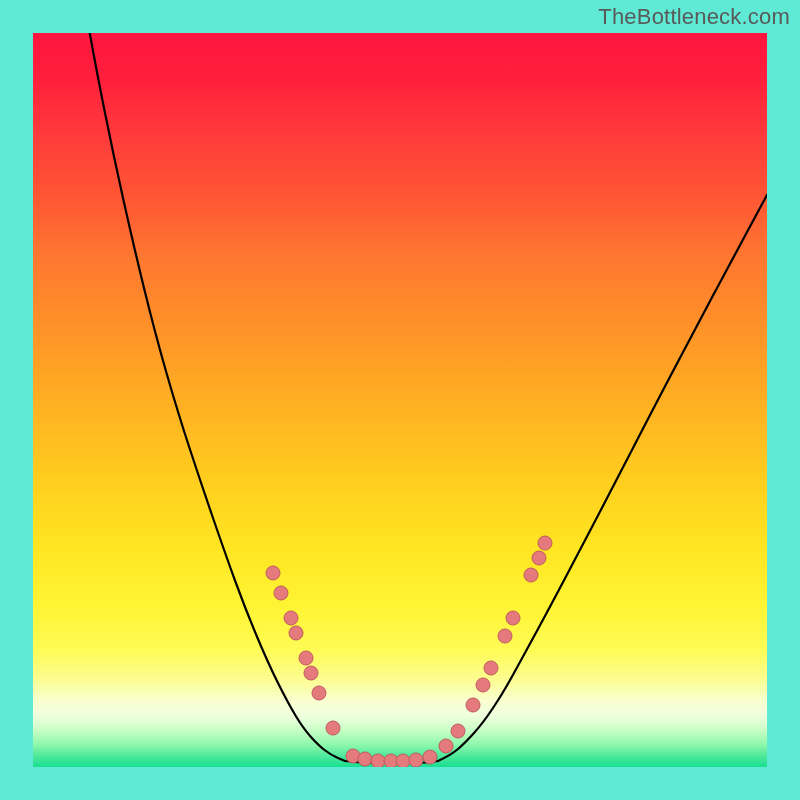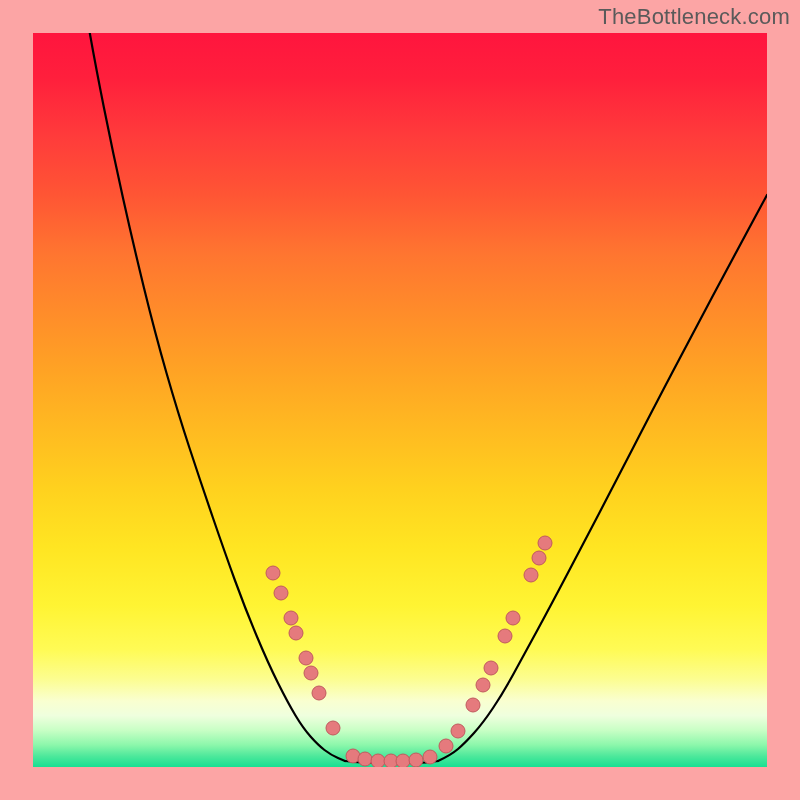--- a/index.html
+++ b/index.html
@@ -8,21 +8,21 @@
     width: 800px;
     height: 800px;
     background: #000;
     overflow: hidden;
     font-family: Arial, Helvetica, sans-serif;
   }
   .stage {
     position: relative;
     width: 800px;
     height: 800px;
-    background: #fca5a5;
+    background: #5eead4;
   }
   .watermark {
     position: absolute;
     right: 10px;
     top: 4px;
     font-size: 22px;
     color: #5a5a5a;
     letter-spacing: 0.2px;
     z-index: 50;
   }

